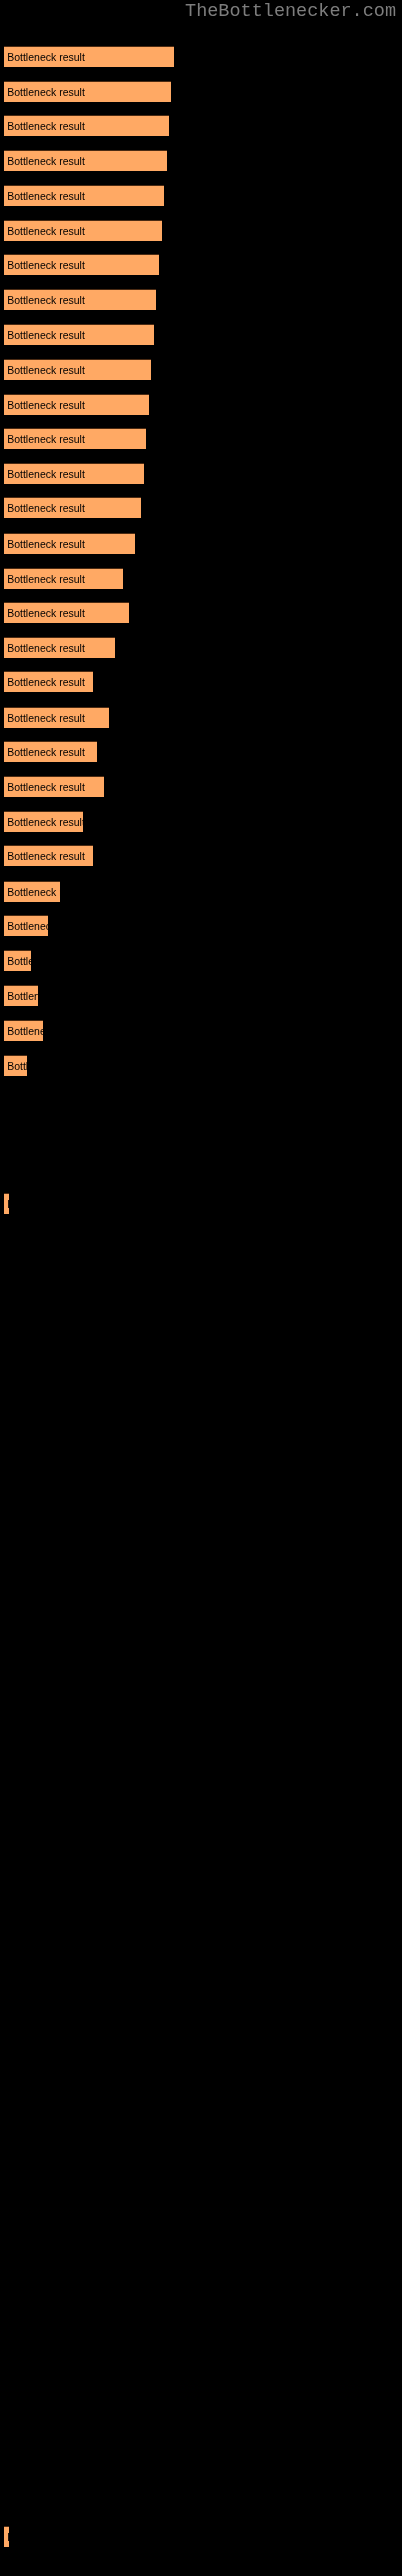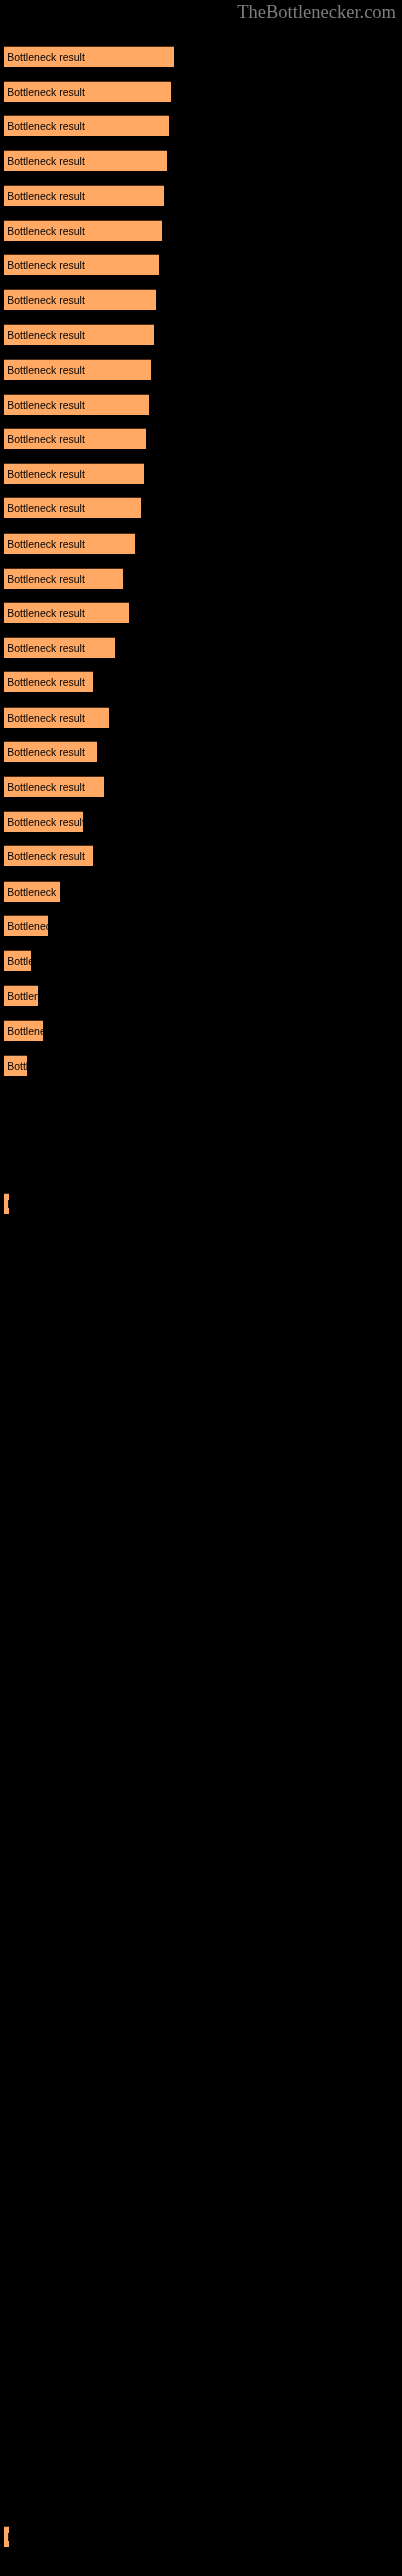--- a/index.html
+++ b/index.html
@@ -22,21 +22,21 @@
   }
   .site-title {
     position: absolute;
     top: 0px;
     left: 0px;
     width: 396px;
     text-align: right;
     font-size: 18.5px;
     line-height: 24px;
     color: #7d7d7d;
-    font-family: Liberation Serif, serif;
+    font-family: Liberation Mono, monospace;
     letter-spacing: 0px;
     white-space: nowrap;
     user-select: none;
   }
   .bars-layer {
     position: absolute;
     left: 0;
     top: 0;
     width: 403px;
     height: 2576px;

